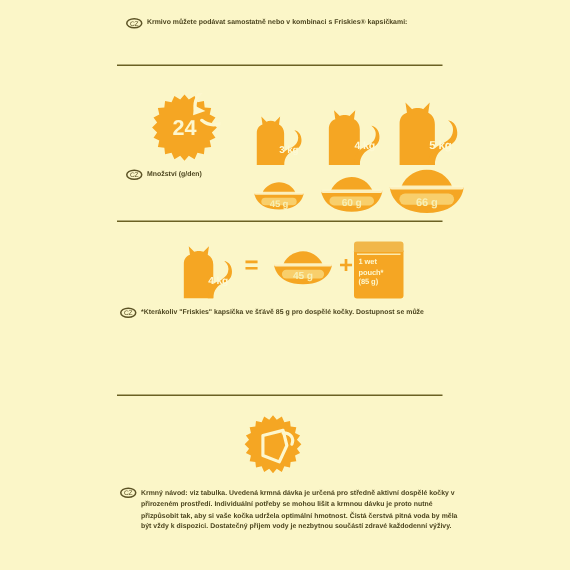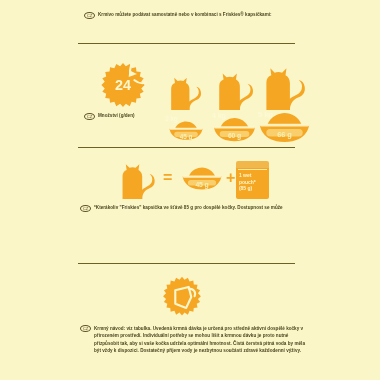--- a/index.html
+++ b/index.html
@@ -67,25 +67,24 @@
     position: absolute;
     left: 99px; top: 62px;
     width: 48px; height: 48px;
   }
   #qty-caption { left: 84px; top: 113px; width: 120px; }
   .cat-wrap { position: absolute; }
   .cat-label {
     position: absolute;
     color: #fdf9d4;
     font-weight: bold;
-    text-align: left;
+    text-align: right;
     font-size: 6.6px;
     letter-spacing: -0.1px;
     white-space: nowrap;
-    margin-top: 18px;
   }
   .bowl-wrap { position: absolute; }
   .bowl-label {
     position: absolute;
     color: #f7efb4;
     font-weight: bold;
     text-align: center;
     white-space: nowrap;
     font-size: 6.4px;
     letter-spacing: -0.1px;

